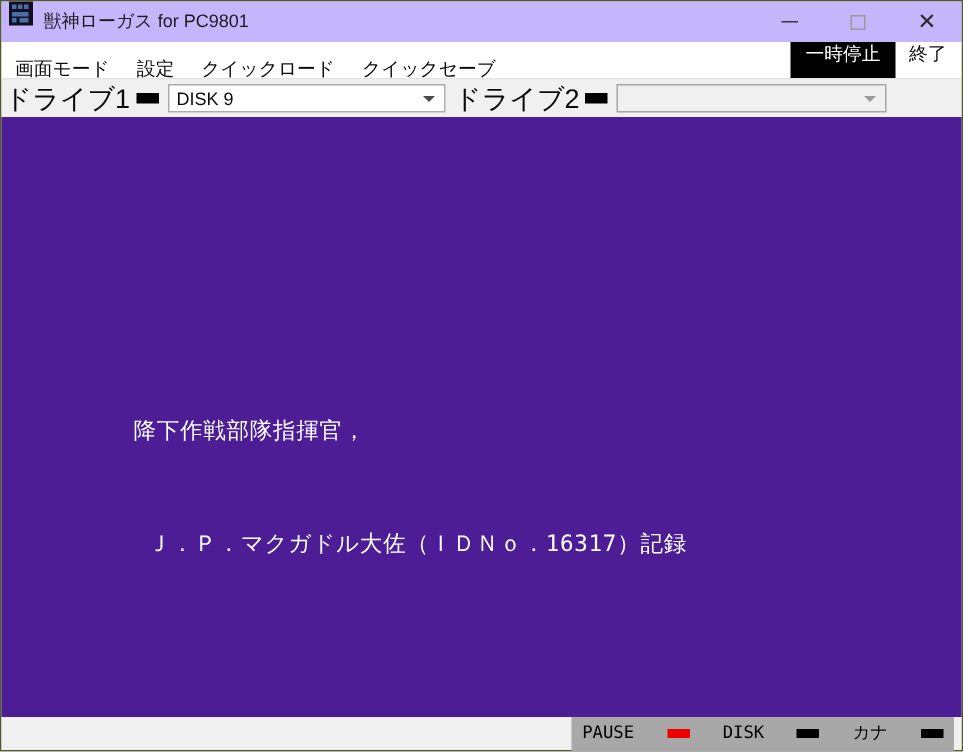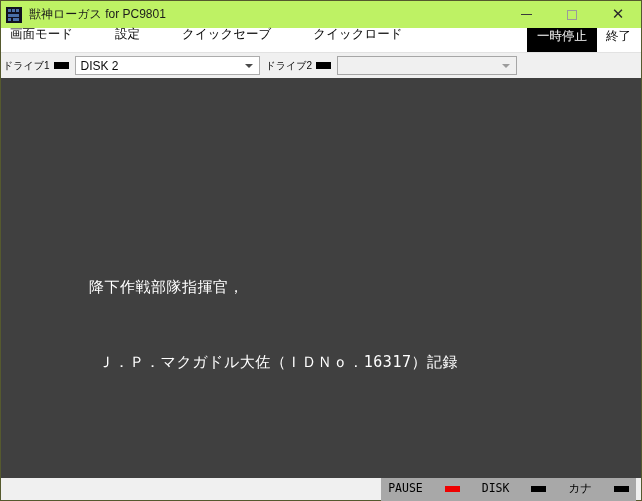--- a/index.html
+++ b/index.html
@@ -24,23 +24,23 @@
     background: #f0f0f0;
     border: 1px solid #55592e;
     display: flex;
     flex-direction: column;
   }
 
   
   .titlebar {
     height: 27px;
     flex: 0 0 27px;
-    background: #bef264;
-    display: flex;
-    align-items: center;
+    background: #c4b5fd;
+    display: flex;
+    align-items: flex-start;
     position: relative;
   }
   .app-icon {
     width: 16px;
     height: 16px;
     margin-left: 5px;
     margin-right: 7px;
     flex: 0 0 16px;
     background: #101020;
     position: relative;
@@ -95,22 +95,22 @@
     height: 24px;
     flex: 0 0 24px;
     background: #ffffff;
     display: flex;
     align-items: stretch;
     position: relative;
     border-bottom: 1px solid #e2e2e2;
   }
   .menu-item {
     display: flex;
-    align-items: flex-start;
-    padding: 0 21px;
+    align-items: flex-end;
+    padding: 0 9px;
     font-size: 12.5px;
     color: #0a0a0a;
     white-space: nowrap;
     line-height: 1;
   }
   .menu-item:first-child { padding-left: 9px; }
   .menu-right {
     position: absolute;
     right: 0;
     top: 0;
@@ -139,21 +139,21 @@
   .drivebar {
     height: 25px;
     flex: 0 0 25px;
     background: #f0f0f0;
     display: flex;
     align-items: center;
     padding-left: 2px;
     box-sizing: border-box;
   }
   .drive-label {
-    font-size: 10px;
+    font-size: 18px;
     color: #0a0a0a;
     white-space: nowrap;
     line-height: 1;
     margin-right: 4px;
   }
   .led {
     width: 15px;
     height: 7px;
     background: #000000;
     flex: 0 0 15px;
@@ -191,21 +191,21 @@
   .combo.drive2 {
     width: 180px;
     background: #f0f0f0;
     border: 1px solid #a6a6a6;
   }
   .combo.drive2 .combo-arrow { border-top-color: #9c9c9c; }
 
   
   .screen {
     flex: 1 1 auto;
-    background: #404040;
+    background: #4c1d95;
     position: relative;
     overflow: hidden;
   }
   .screen-text {
     position: absolute;
     left: 88px;
     top: 97px;
     color: #ffffff;
     font-family: "DejaVu Sans Mono", "Liberation Mono", monospace;
     font-size: 15px;
@@ -282,40 +282,40 @@
   </div>
 
   <div class="menubar">
     <div class="menu-item">
       <span>画面モード</span>
     </div>
     <div class="menu-item">
       <span>設定</span>
     </div>
     <div class="menu-item">
+      <span>クイックロード</span>
+    </div>
+    <div class="menu-item">
       <span>クイックセーブ</span>
-    </div>
-    <div class="menu-item">
-      <span>クイックロード</span>
     </div>
     <div class="menu-right">
       <div class="menu-pause">
         <span>一時停止</span>
       </div>
       <div class="menu-quit">
         <span>終了</span>
       </div>
     </div>
   </div>
 
   <div class="drivebar">
     <span class="drive-label">ドライブ1</span>
     <span class="led"></span>
     <div class="combo drive1">
-      <span class="combo-value">DISK 2</span>
+      <span class="combo-value">DISK 9</span>
       <span class="combo-arrow"></span>
     </div>
     <span class="drive-label">ドライブ2</span>
     <span class="led"></span>
     <div class="combo drive2">
       <span class="combo-value"></span>
       <span class="combo-arrow"></span>
     </div>
   </div>
 

